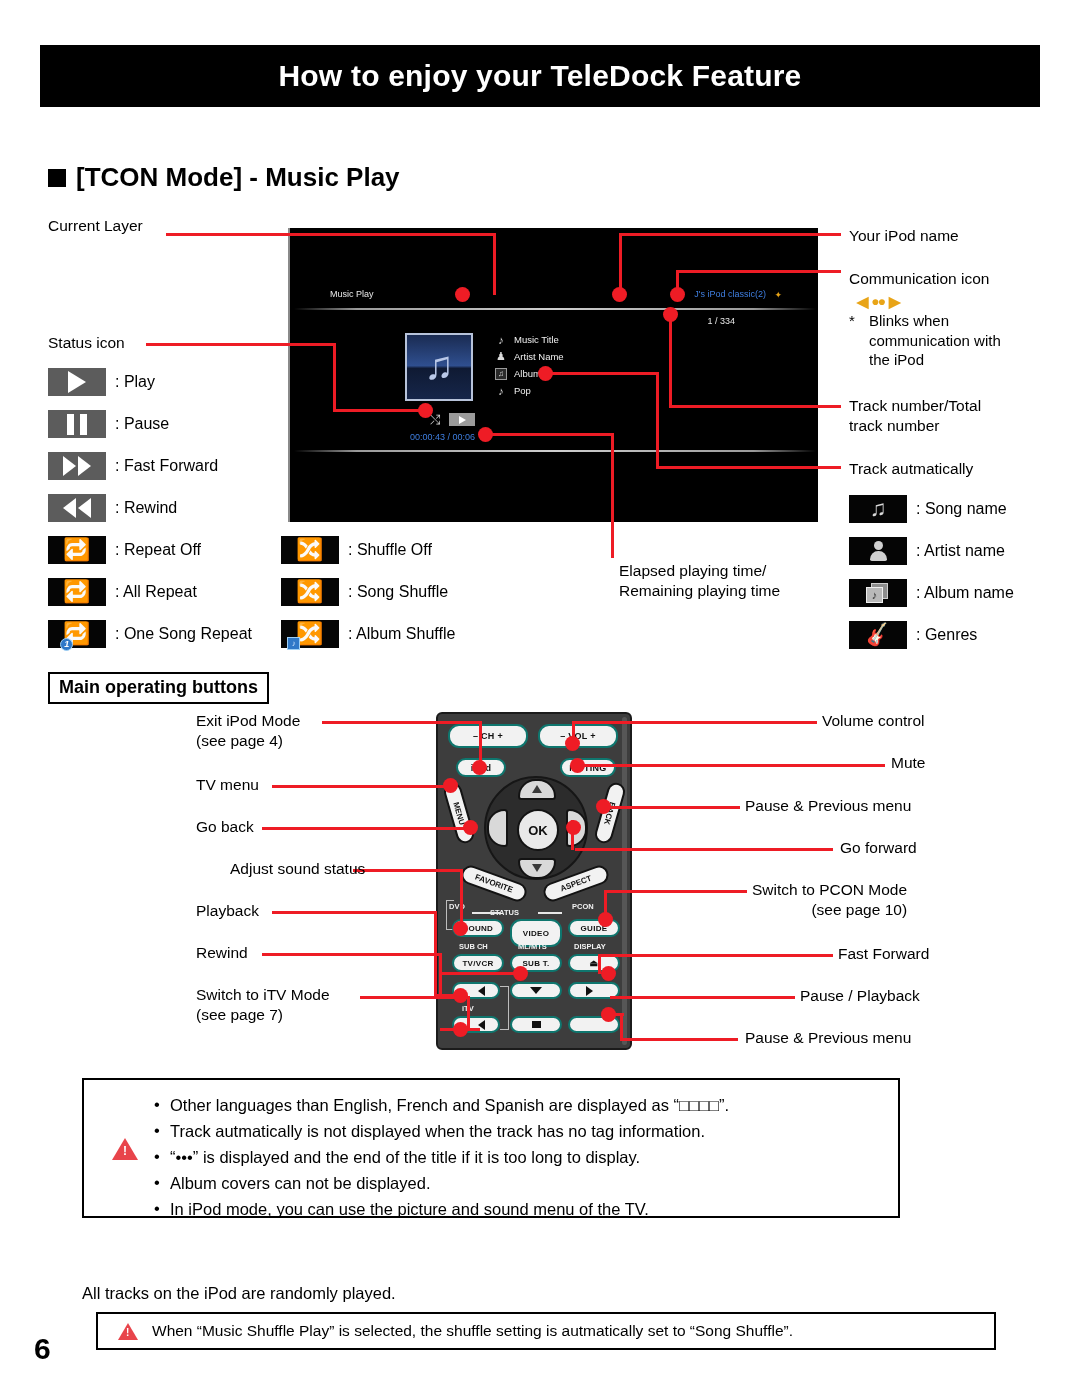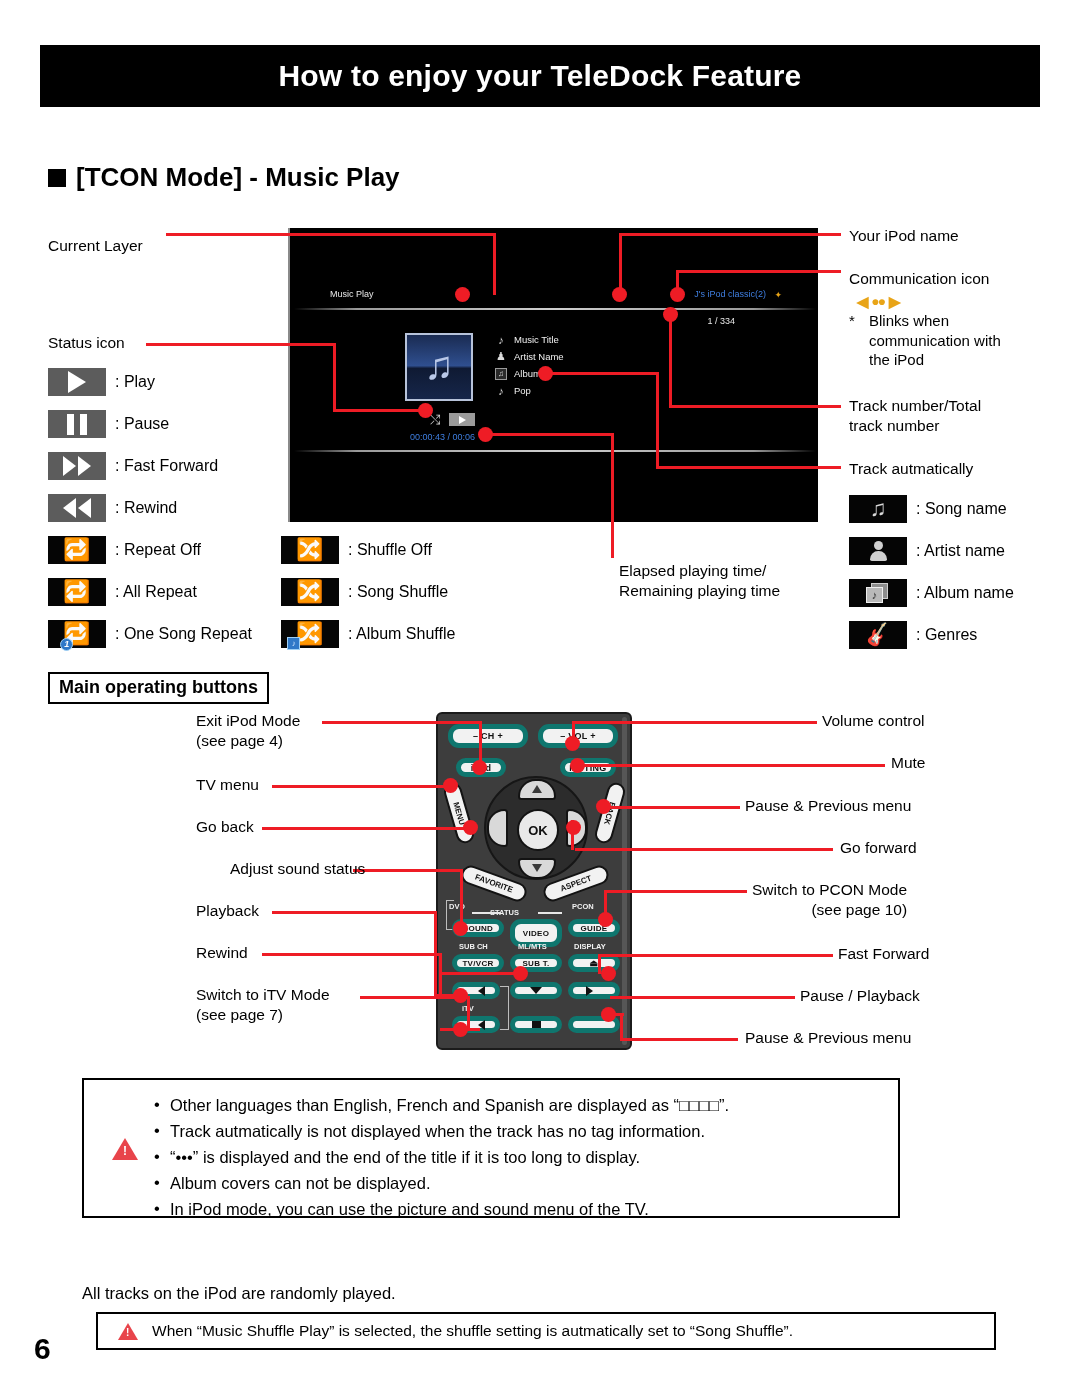--- a/index.html
+++ b/index.html
@@ -139,21 +139,21 @@
     border:2px solid #000; font-size:18px; font-weight:bold; background:#fff;
   }
 
   
   .remote{
     position:absolute; left:436px; top:712px; width:196px; height:338px;
     background:#3d3d3d; border:2px solid #1b1b1b; border-radius:6px;
   }
   .remote .sheen{ position:absolute; right:3px; top:3px; bottom:3px; width:5px; background:#565656; border-radius:3px; }
   .rbtn{
-    position:absolute; background:#f2f2f2; border:5px solid #0f766e; border-radius:11px;
+    position:absolute; background:#f2f2f2; border:2px solid #0f766e; border-radius:11px;
     display:flex; align-items:center; justify-content:center;
     font-size:9px; font-weight:bold; color:#111; letter-spacing:.3px; white-space:nowrap;
   }
   .rcap{ position:absolute; color:#f2f2f2; font-size:7.5px; font-weight:bold; text-align:center; white-space:nowrap; }
   .dpad{
     position:absolute; left:46px; top:62px; width:104px; height:104px; border-radius:50%;
     background:#2c2c2c; border:2px solid #161616;
   }
   .dseg{ position:absolute; background:#d9d9d9; border:2px solid #131313; }
   .ok{
@@ -275,21 +275,21 @@
 
   <div class="ln lv" style="left:656px; top:372px; height:96px;"></div>
   <div class="ln lh" style="left:545px; top:372px; width:114px;"></div>
   <div class="ln lh" style="left:656px; top:466px; width:185px;"></div>
   <div class="dot" style="left:538px; top:366px;"></div>
 
   <div class="ln lh" style="left:486px; top:433px; width:128px;"></div>
   <div class="ln lv" style="left:611px; top:433px; height:125px;"></div>
   <div class="dot" style="left:478px; top:427px;"></div>
 
-  <div class="lbl" style="left:48px; top:236px;">Current Layer</div>
+  <div class="lbl" style="left:48px; top:216px;">Current Layer</div>
   <div class="lbl" style="left:48px; top:333px;">Status icon</div>
 
   <div class="lbl r" style="left:849px; top:226px;">Your iPod name</div>
   <div class="lbl r" style="left:849px; top:269px;">Communication icon</div>
   <div style="position:absolute; left:852px; top:290px; color:#e8a417; font-size:21px; font-weight:bold; letter-spacing:-1px;">◄••►</div>
   <div class="lbl" style="left:849px; top:311px; font-size:15px;">*</div>
   <div class="lbl" style="left:869px; top:311px; font-size:15px;">Blinks when
 communication with
 the iPod</div>
   <div class="lbl r" style="left:849px; top:396px;">Track number/Total

